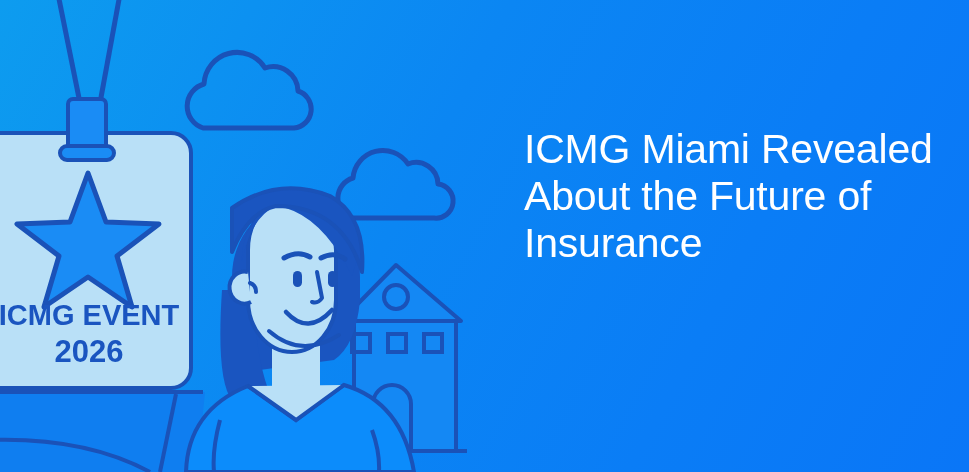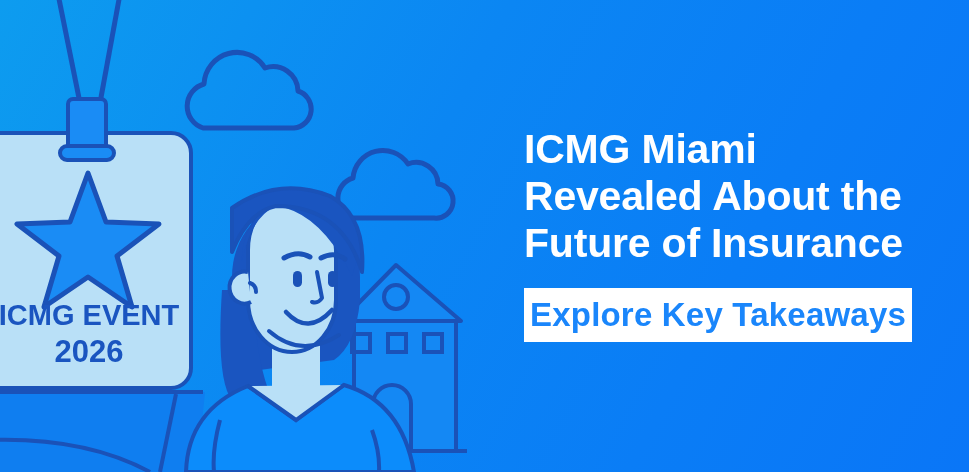--- a/index.html
+++ b/index.html
@@ -27,21 +27,21 @@
     left: 524px;
     top: 126px;
     width: 420px;
   }
   .headline {
     margin: 0;
     color: #ffffff;
     font-family: "Liberation Sans Narrow", "Liberation Sans", sans-serif;
     font-size: 41px;
     line-height: 47px;
-    font-weight: 700;
+    font-weight: 400;
     letter-spacing: -0.2px;
     white-space: pre-line;
   }
   .cta-wrap {
     margin-top: 21px;
   }
   .cta {
     display: block;
     width: 388px;
     height: 54px;
@@ -155,18 +155,15 @@
         <path d="M286,312 q22,24 46,-2" fill="none" stroke="#1a52b8" stroke-width="4.5" stroke-linecap="round"></path>
 
         <path d="M269,331 q32,28 70,4" fill="none" stroke="#1a52b8" stroke-width="4" stroke-linecap="round"></path>
       </g>
 
     </g>
   </svg>
 
   <div class="right-col">
     <h1 class="headline">ICMG Miami Revealed About the Future of Insurance</h1>
-    <div class="cta-wrap">
-      <button class="cta">Explore Key Takeaways</button>
-    </div>
   </div>
 
 </div>
 
 </body></html>

